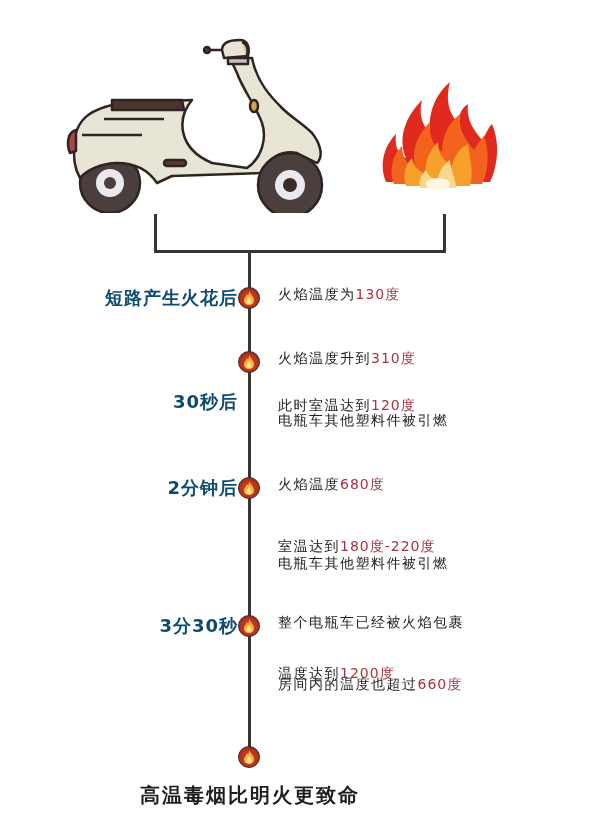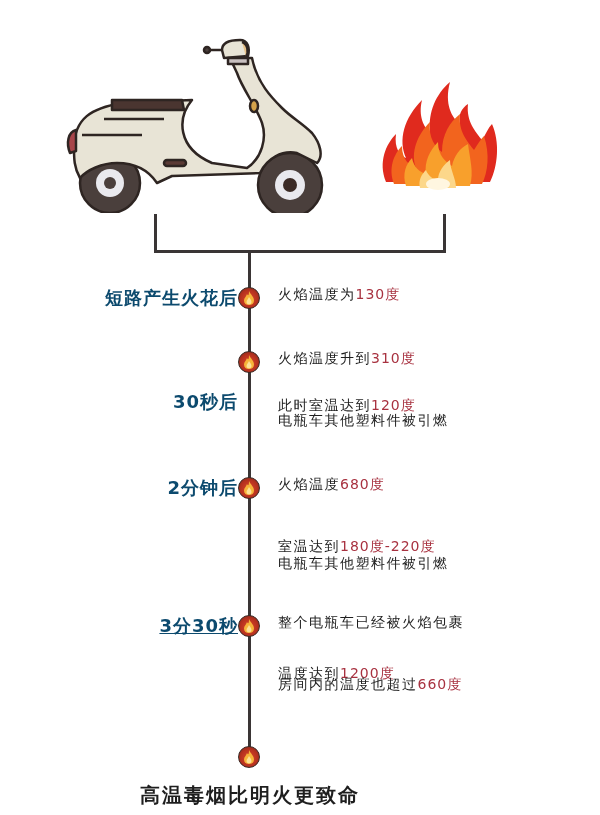--- a/index.html
+++ b/index.html
@@ -122,21 +122,21 @@
 <div class="desc" style="top:538px;">
   <span>室温达到</span><span class="num">180度-220度</span>
 </div>
 
 <div class="node" style="left:238px;top:615px;">
   <svg width="14" height="16" viewBox="0 0 14 16">
       <path d="M7,1 C9,5 12,7 12,10.5 C12,13.5 9.8,15 7,15 C4.2,15 2,13.5 2,10.5 C2,8 4,7 5,4 C6,6 7,6 7,1 Z" fill="#f6b43a"></path>
       <path d="M7,7 C8,9 9.5,10 9.5,12 C9.5,13.5 8.4,14.3 7,14.3 C5.6,14.3 4.5,13.5 4.5,12 C4.5,10 6,9.5 7,7 Z" fill="#fde29a"></path>
     </svg>
 </div>
-<div class="label-left" style="top:614px;text-decoration:underline;">3分30秒</div>
+<div class="label-left" style="top:614px;">3分30秒</div>
 <div class="desc" style="top:614px;">
   <span>整个电瓶车已经被火焰包裹</span>
 </div>
 <div class="desc" style="top:645px;margin-top:20px;">
   <span>温度达到</span><span class="num">1200度</span>
 </div>
 <div class="desc" style="top:676px;text-align:right;">
   <span>房间内的温度也超过</span><span class="num">660度</span>
 </div>
 

